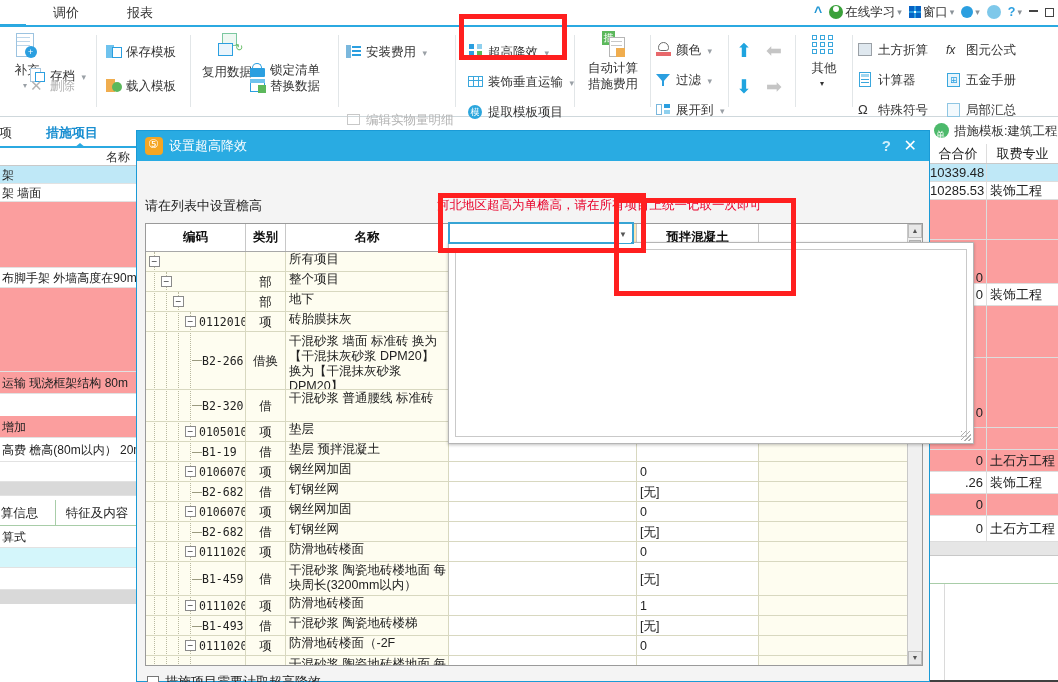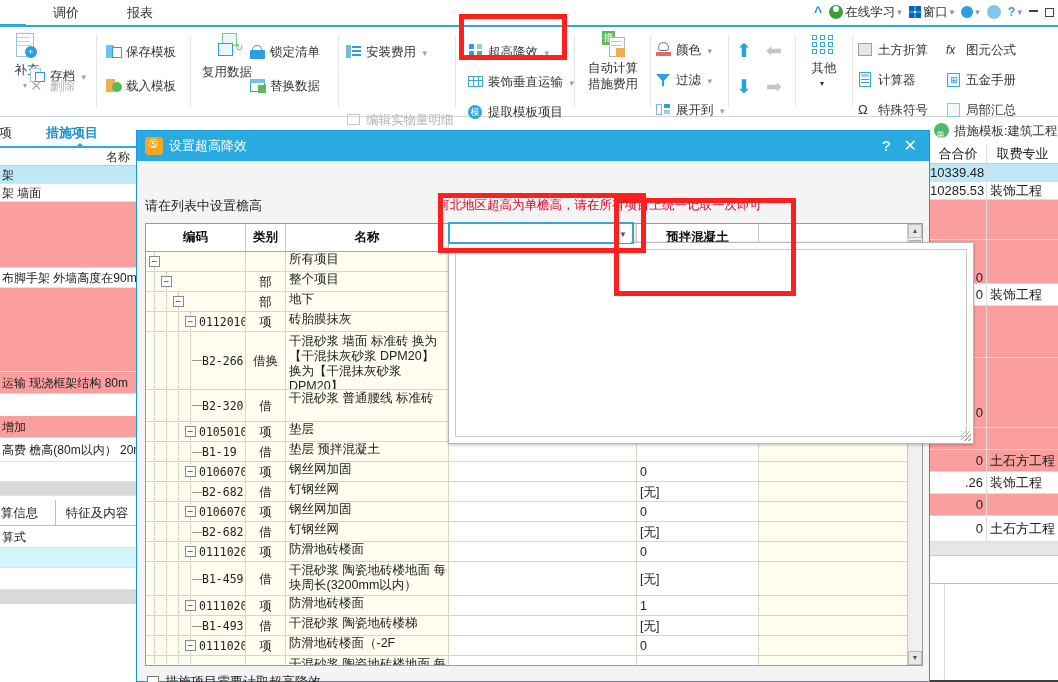--- a/index.html
+++ b/index.html
@@ -237,21 +237,21 @@
   <div class="rsep" style="left:190px;"></div>
 
   <div class="bigitem" style="left:196px;top:6px;">
     <span class="ic" style="left:20px;top:0;width:26px;height:28px;">
       <span style="position:absolute;left:6px;top:0;width:15px;height:13px;border:1.2px solid #7bc8a0;background:#eef8f2;"></span>
       <span style="position:absolute;left:2px;top:10px;width:15px;height:13px;border:1.2px solid #2b9fe0;background:#eaf5fc;"></span>
       <span style="position:absolute;left:19px;top:8px;color:#5cb85c;font-size:10px;">↻</span>
     </span>
     <span style="position:absolute;left:0;top:32px;width:62px;">复用数据</span>
   </div>
-  <div class="ritem" style="left:250px;top:12px;">
+  <div class="ritem" style="left:250px;top:30px;">
     <span class="ic">
       <span style="position:absolute;left:2px;top:1px;width:10px;height:6px;border:1.6px solid #2b9fe0;border-bottom:none;border-radius:5px 5px 0 0;"></span>
       <span style="position:absolute;left:0;top:6px;width:15px;height:9px;background:#2b9fe0;border-radius:1px;"></span>
     </span>
     <span>锁定清单</span>
   </div>
   <div class="ritem" style="left:250px;top:46px;">
     <span class="ic">
       <span style="position:absolute;left:0;top:1px;width:15px;height:13px;border:1.2px solid #2b9fe0;background:#fff;"></span>
       <span style="position:absolute;left:0;top:1px;width:15px;height:4px;background:#6fc3ee;"></span>

